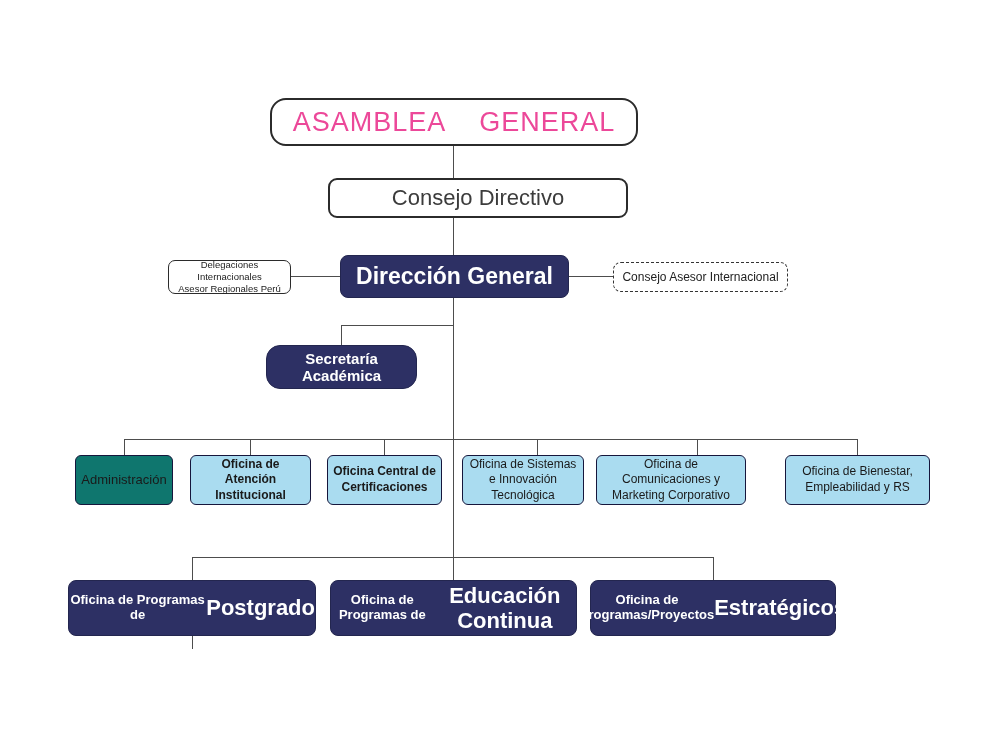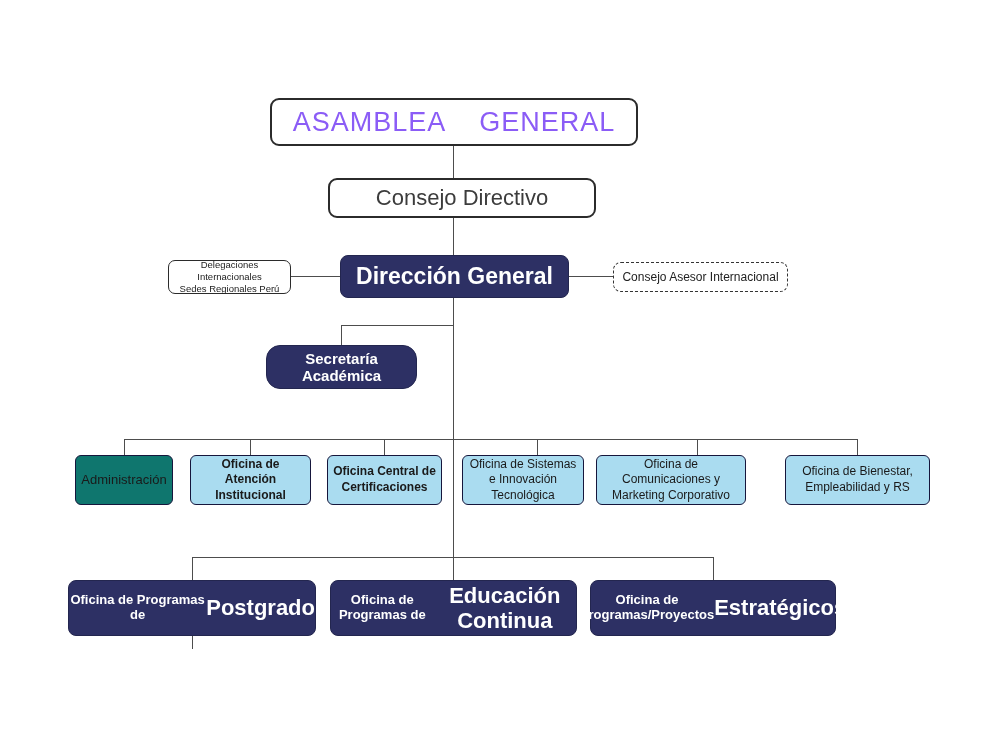--- a/index.html
+++ b/index.html
@@ -19,25 +19,25 @@
   .node{
     position:absolute;
     display:flex;align-items:center;justify-content:center;
     text-align:center;
     box-sizing:border-box;
     background:#ffffff;
   }
 
   .asamblea{
     left:270px;top:98px;width:368px;height:48px;
-    border:2px solid #2b2b2b;border-radius:9px;
-    font-size:27px;color:#8b5cf6;letter-spacing:1px;word-spacing:26px;
+    border:2px solid #2b2b2b;border-radius:16px;
+    font-size:27px;color:#ec4899;letter-spacing:1px;word-spacing:26px;
   }
   .consejo-directivo{
-    left:328px;top:178px;width:268px;height:40px;
+    left:328px;top:178px;width:300px;height:40px;
     border:2px solid #2b2b2b;border-radius:9px;
     font-size:22px;color:#3c3c3c;
   }
   .delegaciones{
     left:168px;top:260px;width:123px;height:34px;
     border:1px solid #2b2b2b;border-radius:7px;
     font-size:9.5px;color:#222;line-height:1.25;
     flex-direction:column;
   }
   .direccion-general{
@@ -114,21 +114,21 @@
   <div class="node asamblea">
     <span>ASAMBLEA GENERAL</span>
   </div>
 
   <div class="node consejo-directivo">
     <span>Consejo Directivo</span>
   </div>
 
   <div class="node delegaciones">
     <span>Delegaciones Internacionales</span>
-    <span>Sedes Regionales Perú</span>
+    <span>Asesor Regionales Perú</span>
   </div>
 
   <div class="node direccion-general navy">
     <span>Dirección General</span>
   </div>
 
   <div class="node consejo-asesor">
     <span>Consejo Asesor Internacional</span>
   </div>
 

